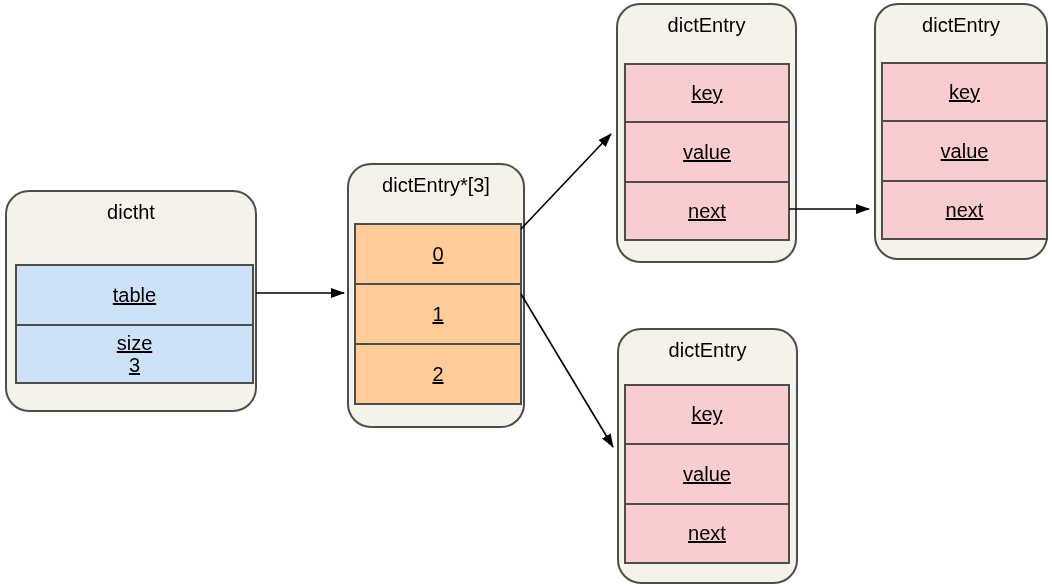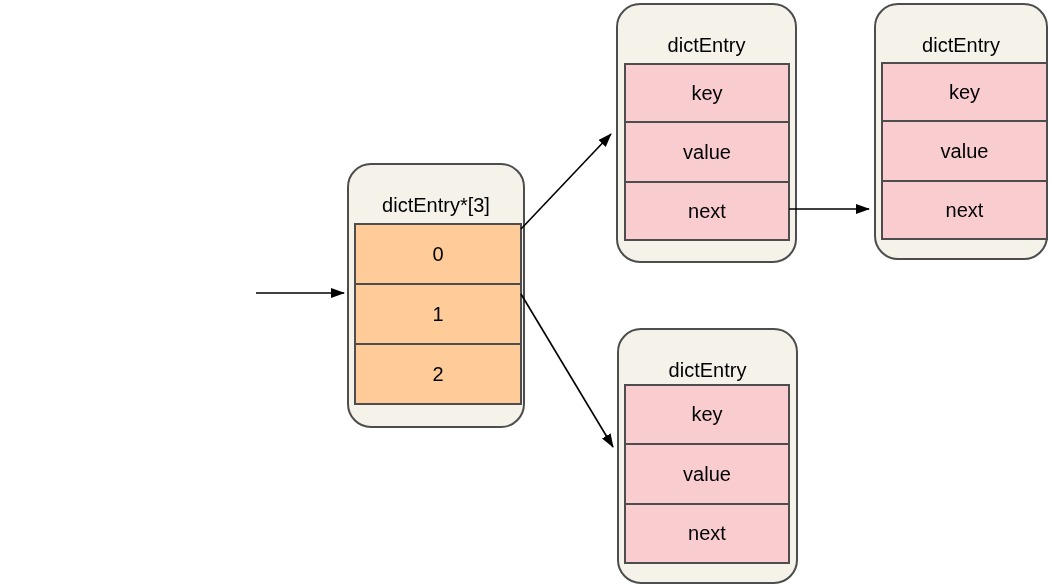--- a/index.html
+++ b/index.html
@@ -20,26 +20,27 @@
     background: #f5f2e9;
     border: 2px solid #4d4d4d;
     border-radius: 24px;
     box-sizing: border-box;
   }
   .node-title {
     width: 100%;
     text-align: center;
     font-size: 20px;
     color: #000000;
-    padding-top: 28px;
+    padding-top: 8px;
     line-height: 1.2;
   }
   .cells {
     position: absolute;
     box-sizing: border-box;
+    text-decoration: underline;
   }
   .cell {
     box-sizing: border-box;
     border: 2px solid #4d4d4d;
     display: flex;
     flex-direction: column;
     align-items: center;
     justify-content: center;
     font-size: 20px;
     color: #000000;
@@ -56,20 +57,32 @@
     width: 1052px;
     height: 587px;
     pointer-events: none;
   }
 </style>
 </head>
 <body>
 
 <div class="stage">
 
+  <div class="node" style="left:5px; top:190px; width:252px; height:222px;">
+    <div class="node-title">dictht</div>
+    <div class="cells" style="left:8px; top:72px; width:239px;">
+      <div class="cell blue" style="height:62px;">
+        <span>table</span>
+      </div>
+      <div class="cell blue" style="height:60px;">
+        <span>size</span>
+        <span>3</span>
+      </div>
+    </div>
+  </div>
 
   <div class="node" style="left:347px; top:143px; width:178px; height:265px;margin-top:20px;">
     <div class="node-title">dictEntry*[3]</div>
     <div class="cells" style="left:5px; top:58px; width:168px;">
       <div class="cell orange" style="height:62px;">
         <span>0</span>
       </div>
       <div class="cell orange" style="height:62px;">
         <span>1</span>
       </div>

